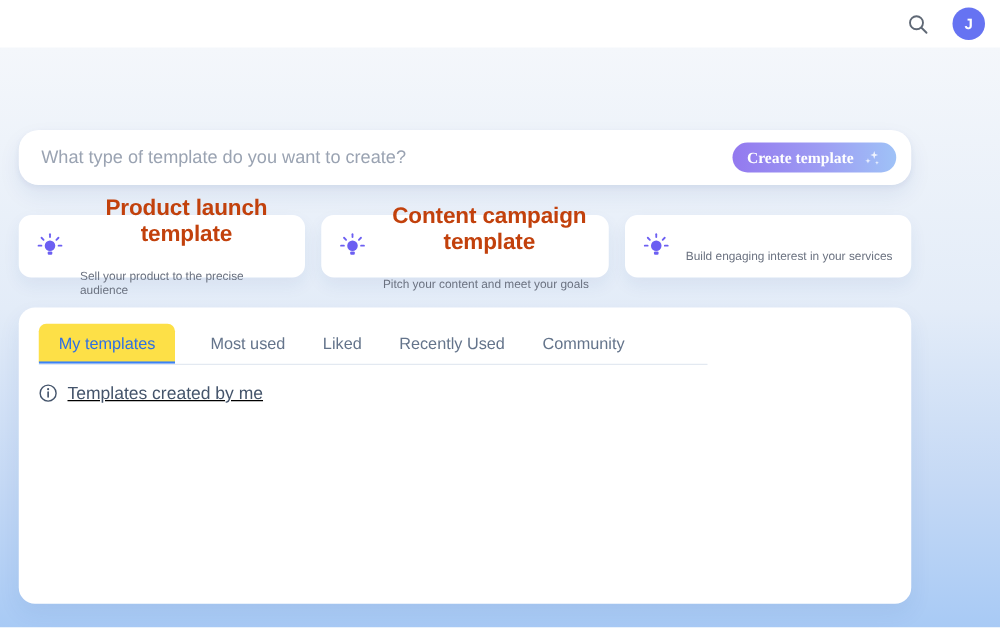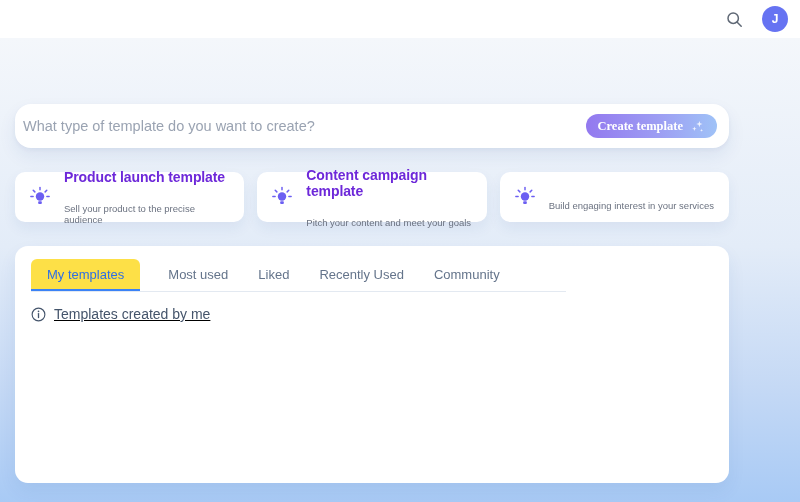--- a/index.html
+++ b/index.html
@@ -47,21 +47,21 @@
   .prompt-bar {
     margin-top: 0;
     position: relative;
     top: 66px;
     height: 44px;
     background: #ffffff;
     border-radius: 16px;
     box-shadow: 0 8px 18px rgba(30, 64, 140, 0.08), 0 2px 4px rgba(30, 64, 140, 0.05);
     display: flex;
     align-items: center;
-    padding: 0 12px 0 8px;
+    padding: 0 12px 0 18px;
   }
   .prompt-input {
     flex: 1;
     border: none; outline: none;
     font-family: "Liberation Sans", sans-serif;
     font-size: 14.5px;
     color: #374151;
     background: transparent;
   }
   .prompt-input::placeholder { color: #9aa3b2; }
@@ -95,24 +95,25 @@
     border-radius: 10px;
     box-shadow: 0 6px 14px rgba(30, 64, 140, 0.07);
     display: flex;
     align-items: center;
     gap: 13px;
     padding: 0 10px 0 14px;
     cursor: pointer;
   }
   .s-card .texts { display: flex; flex-direction: column; gap: 2px; }
   .s-card .title {
-    font-size: 14px;
+    font-size: 18px;
     font-weight: bold;
-    color: #6d28d9;
+    color: #c2410c;
     letter-spacing: -0.1px;
+    text-align: center;
   }
   .s-card .subtitle {
     font-size: 9.5px;
     color: #6b7280;
     margin-top: 16px;
   }
 
   
   .panel {
     position: relative;

